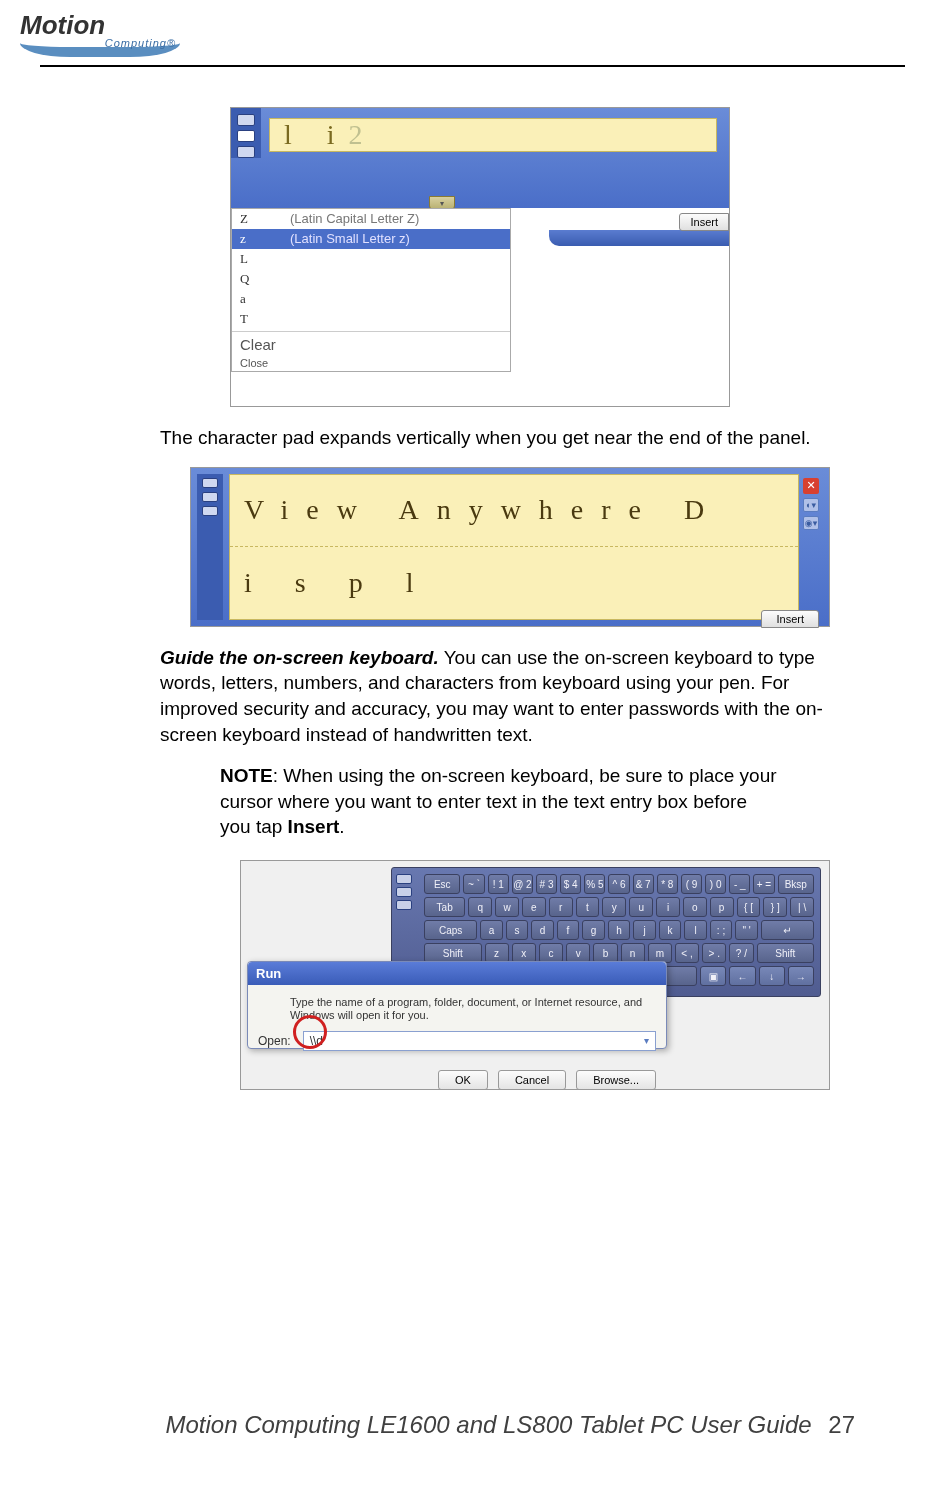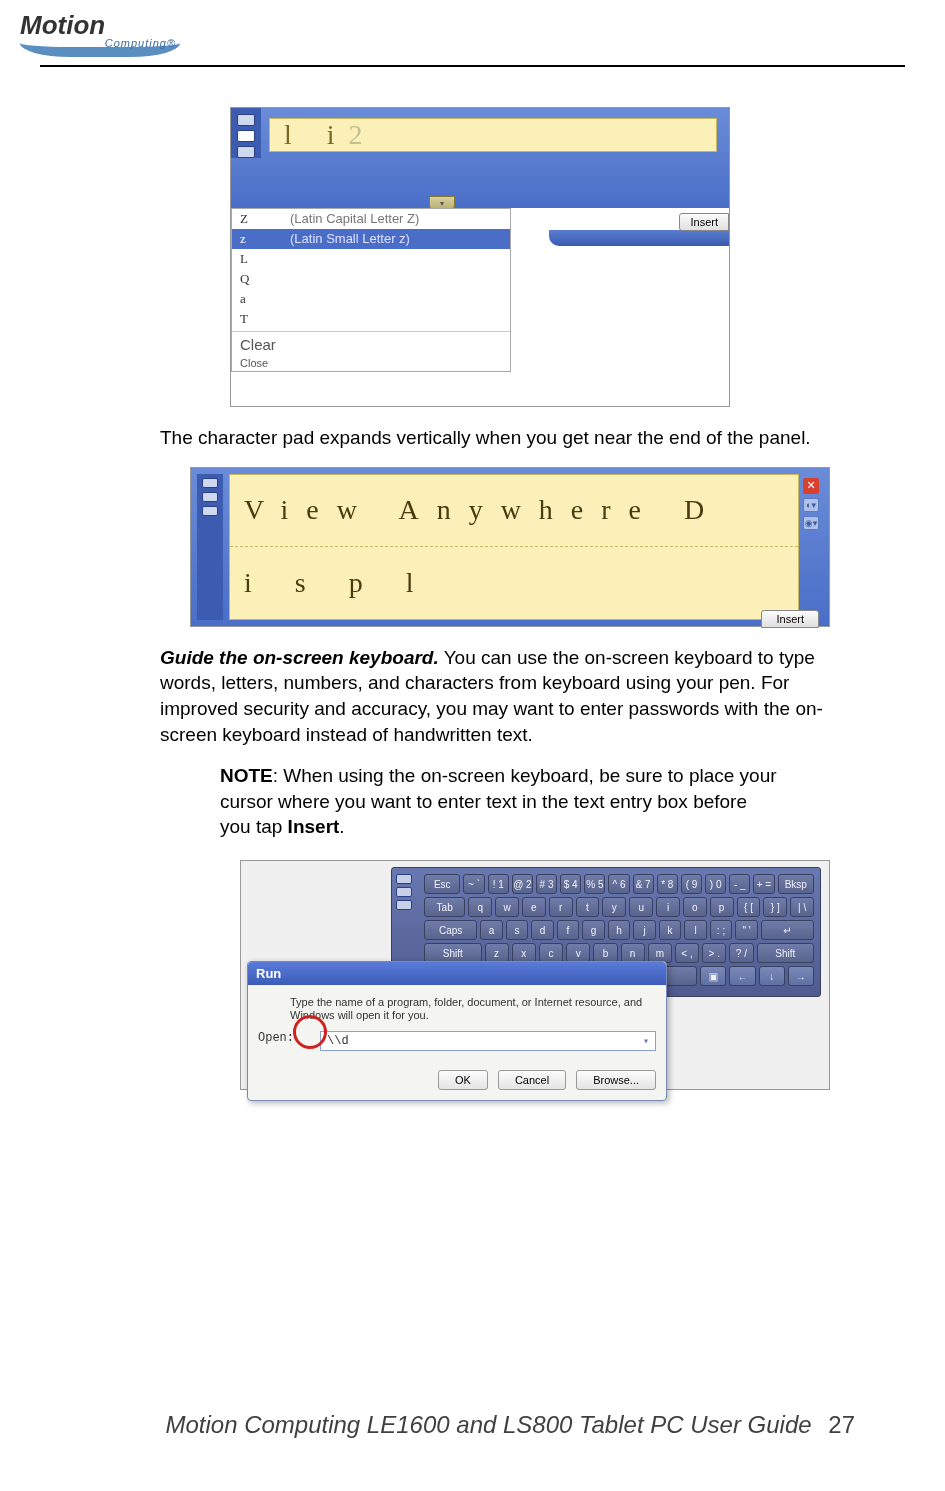--- a/index.html
+++ b/index.html
@@ -154,35 +154,35 @@
     height:20px;
     display:flex; align-items:center; justify-content:center;
     flex:1; min-width:20px;
   }
   .key.wide { flex:1.8; }
   .key.xwide { flex:2.5; }
   .key.space { flex:6; }
   .key.special { background:linear-gradient(#7888b8,#6070a0); }
   .run-dialog {
     position:absolute; left:6px; top:100px;
-    width:420px; height:140px;
+    width:420px; height:88px;
     background:#f4f4f0;
     border:1px solid #7a8ab8;
     border-radius:4px;
     box-shadow:2px 2px 6px rgba(0,0,0,0.3);
   }
   .run-title {
     background:linear-gradient(#5a7cd8,#3a5cb8);
     color:#fff; font-size:13px; font-weight:bold;
     padding:4px 8px;
     border-radius:4px 4px 0 0;
   }
   .run-body { padding:11px 10px; font-size:11px; color:#333;}
   .run-desc { margin-left:32px; margin-bottom:8px; line-height:1.2;}
-  .run-open-row { display:flex; align-items:flex-start; gap:26px;font-family:Liberation Mono, monospace;}
+  .run-open-row { display:flex; align-items:center; gap:12px;}
   .open-label { font-size:12px; }
   .open-input {
     flex:1; height:20px; border:1px solid #8aa0d0;
     background:#fff; font-size:12px; padding:0 6px;
     display:flex; align-items:center; justify-content:space-between;
   }
   .open-input .chev { color:#5a7cc0; font-size:10px;}
   .run-buttons { display:flex; gap:10px; justify-content:flex-end; padding:8px 10px;}
   .dlg-btn {
     background:linear-gradient(#fcfcfc,#e4e4e4);

